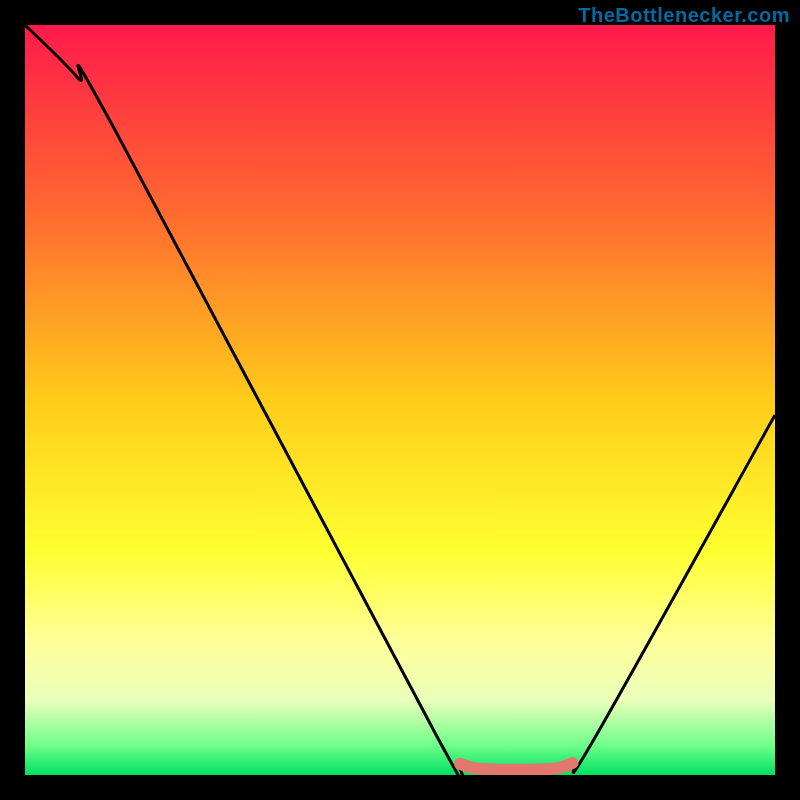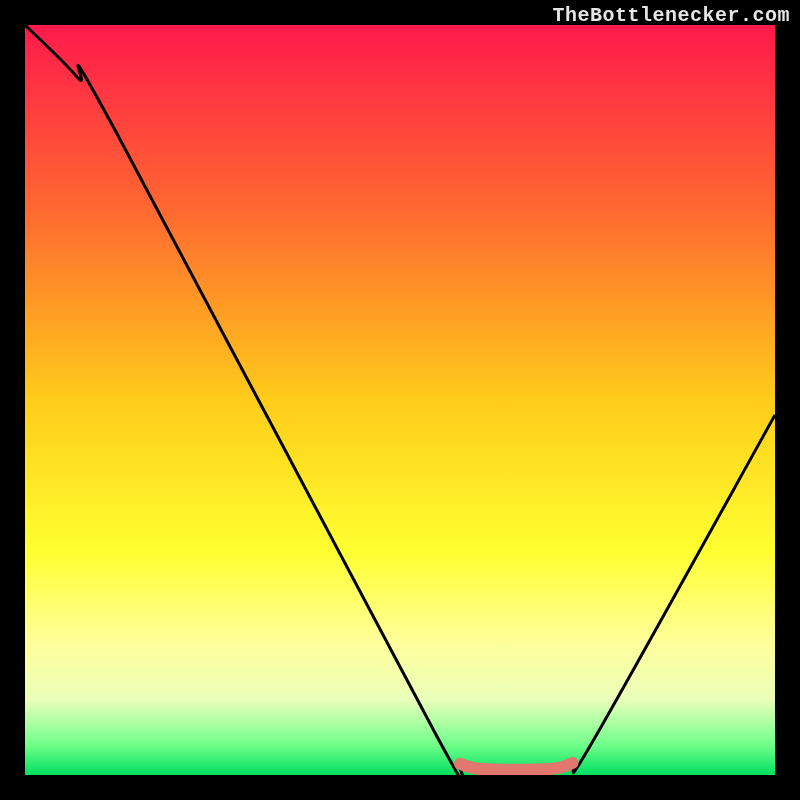--- a/index.html
+++ b/index.html
@@ -8,26 +8,25 @@
     width: 800px;
     height: 800px;
     background: #000;
     font-family: Arial, Helvetica, sans-serif;
     overflow: hidden;
   }
   .watermark {
     position: absolute;
     top: 4px;
     right: 10px;
-    color: #e5e5e5;
+    color: #0369a1;
     font-size: 20px;
     font-weight: bold;
     letter-spacing: 0.5px;
     z-index: 10;
-    font-family: Liberation Mono, monospace;
   }
   .plot-frame {
     position: absolute;
     left: 25px;
     top: 25px;
     width: 750px;
     height: 750px;
     background: #000;
   }
   svg {

